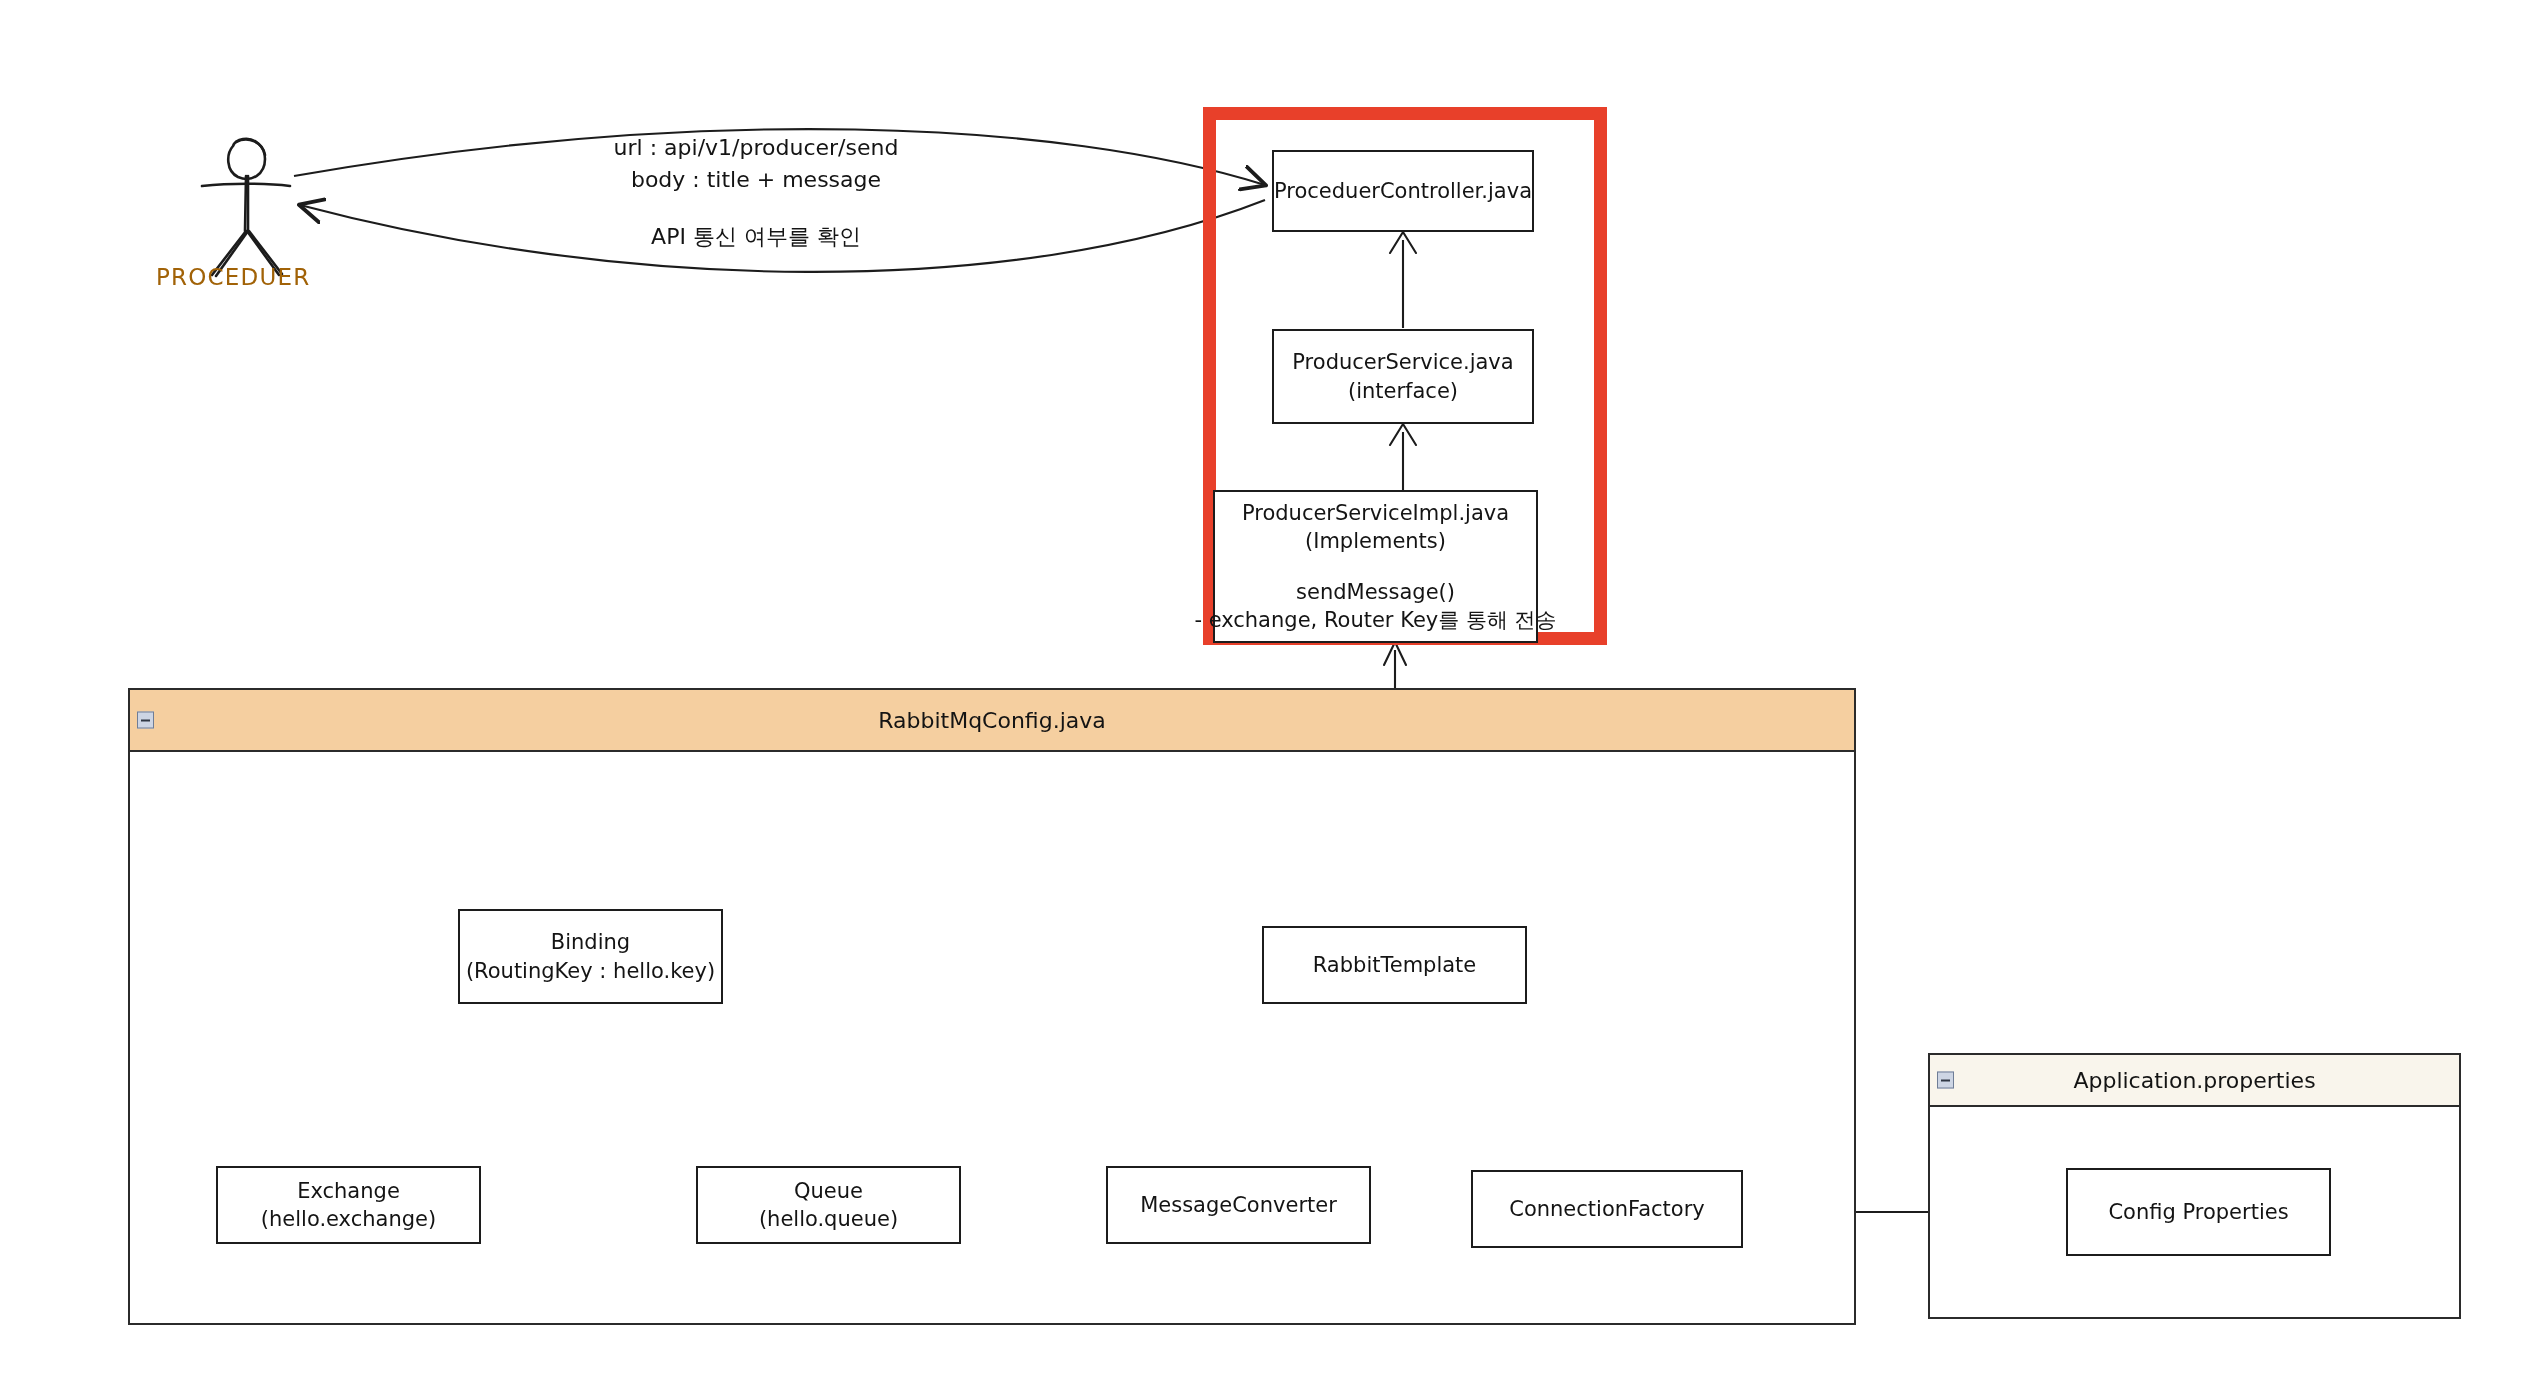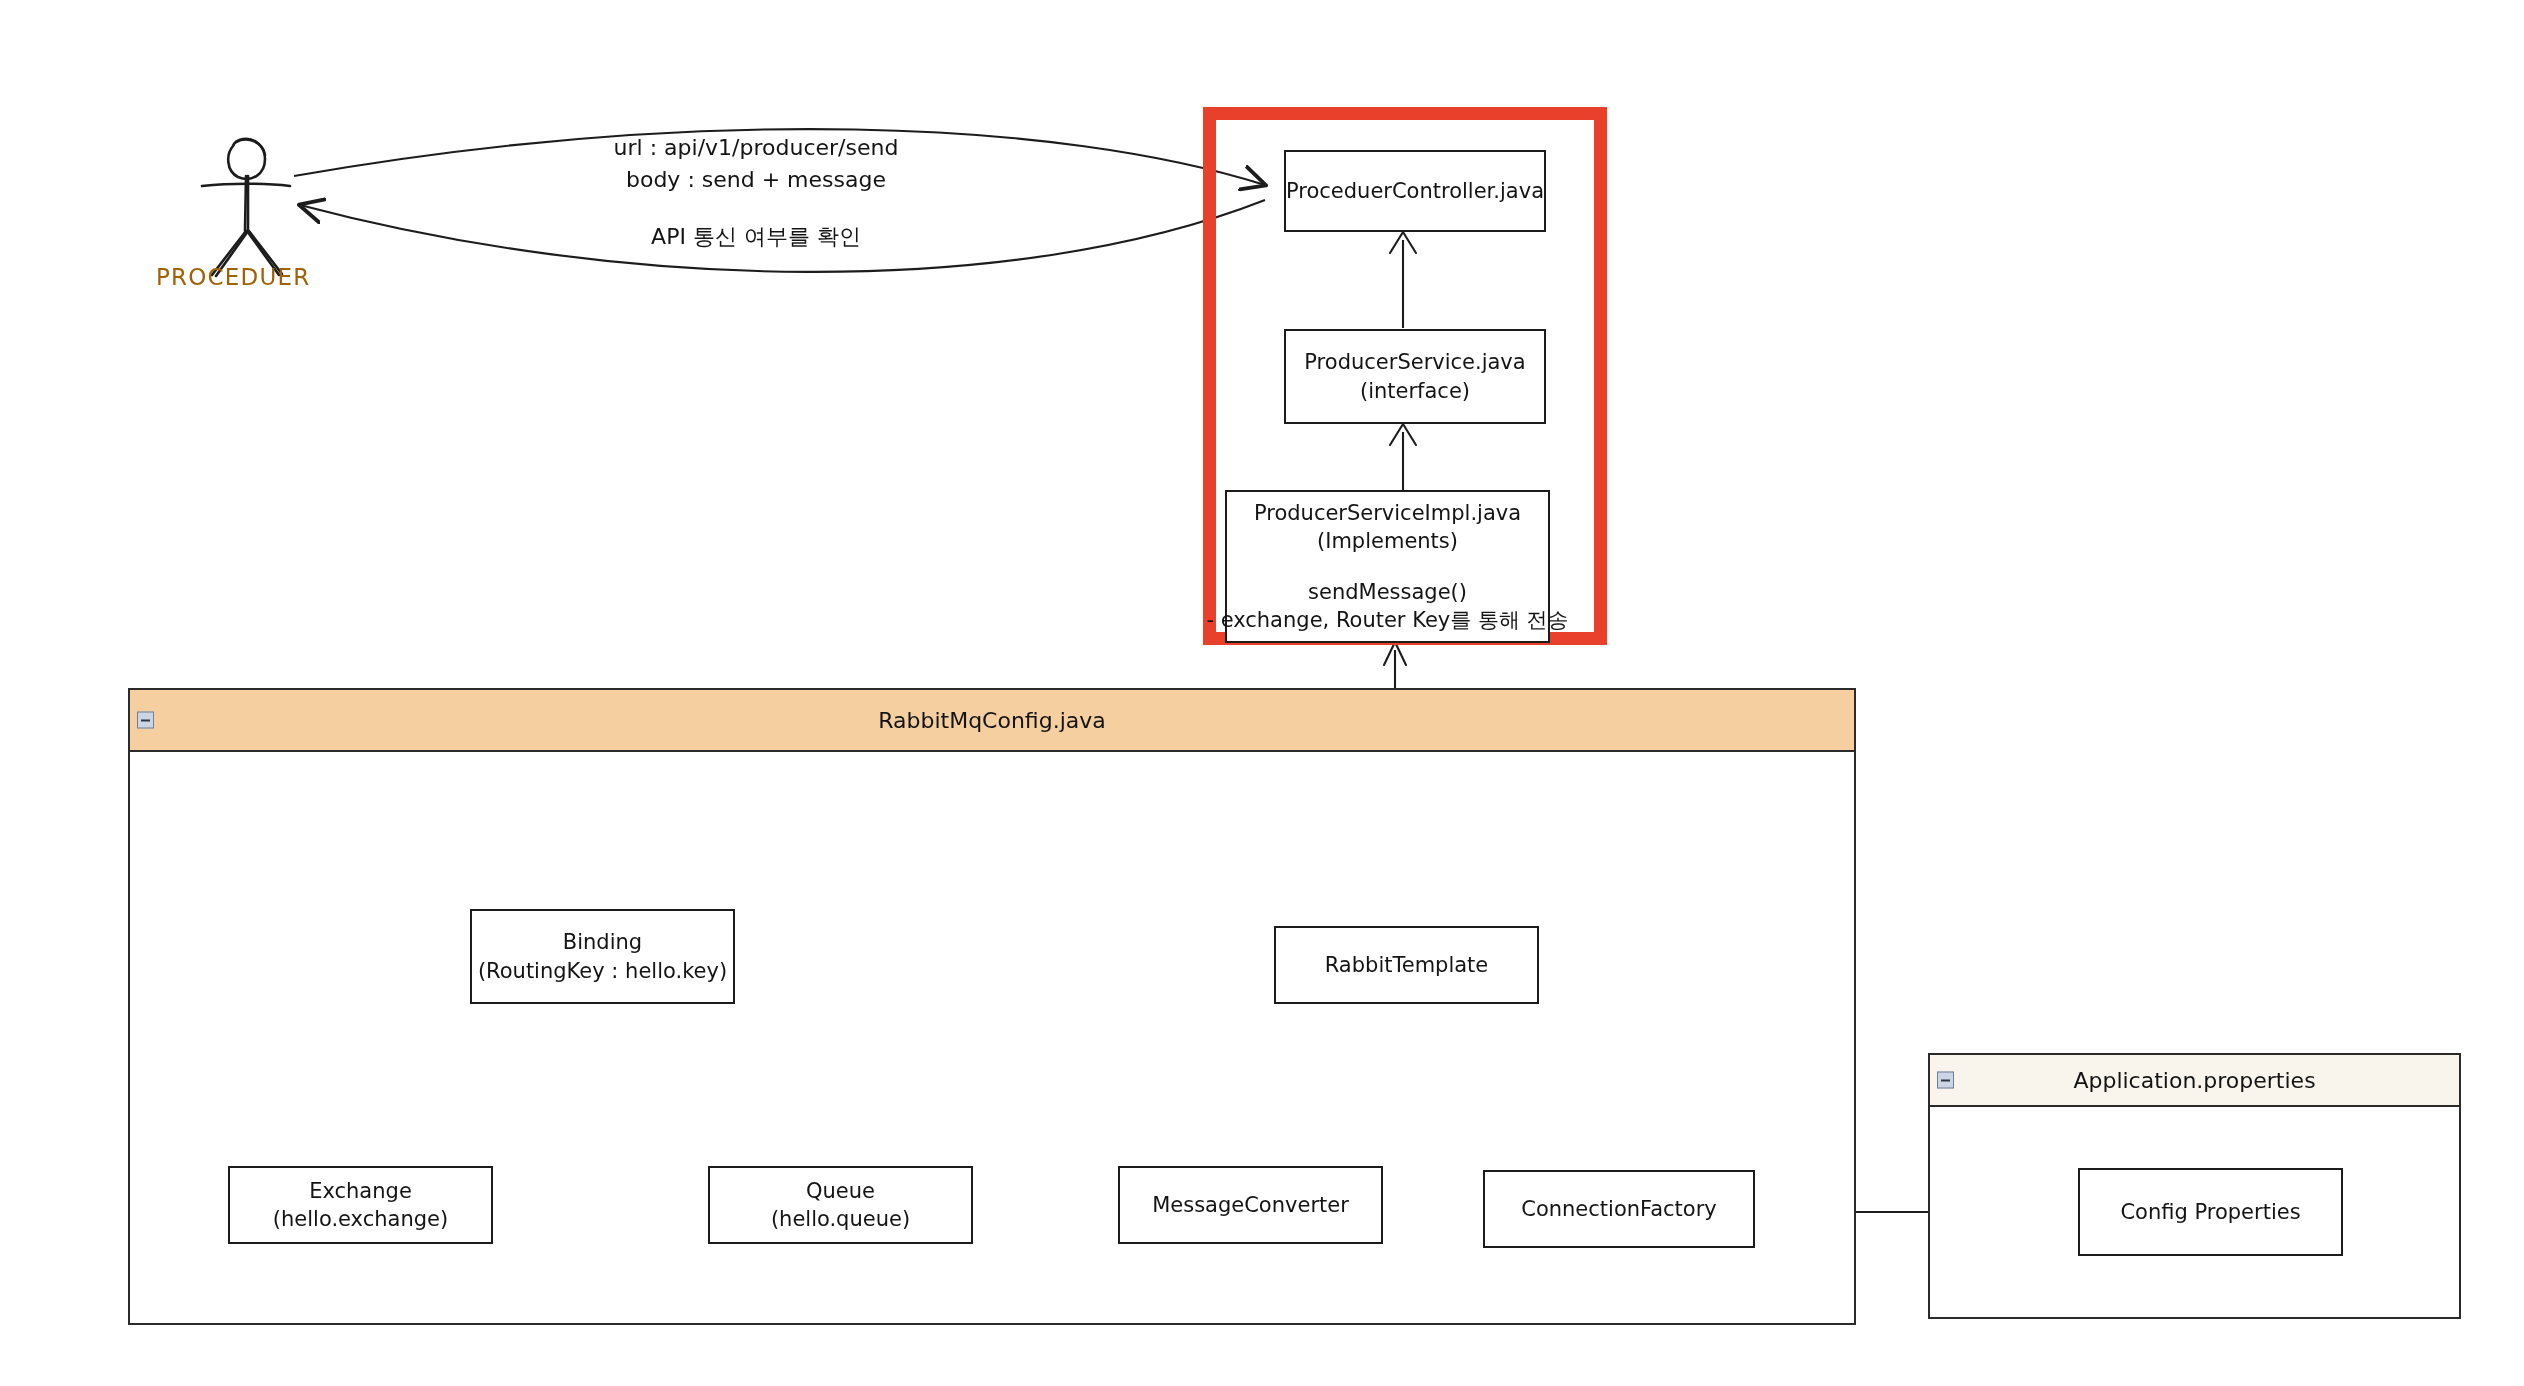--- a/index.html
+++ b/index.html
@@ -33,21 +33,20 @@
     box-sizing: border-box;
     display: flex;
     flex-direction: column;
     align-items: center;
     justify-content: center;
     text-align: left;
     color: #141414;
     font-family: "DejaVu Sans", sans-serif;
     line-height: 1.35;
     z-index: 4;
-    margin-left: 12px;
   }
   .node .ln { display: block; white-space: nowrap; }
   .node .ln.sp { margin-top: 1.05em; }
 
   
   #red-frame {
     position: absolute;
     box-sizing: border-box;
     border: 13px solid #E8402A;
     background: transparent;
@@ -179,21 +178,21 @@
       <path d="M 60 107 L 26 151"></path>
       <path d="M 62 107 L 30 152"></path>
       <path d="M 61 107 L 93 151"></path>
       <path d="M 63 107 L 96 150"></path>
     </g>
   </svg>
   <div id="actor-label" style="left:156px; top:264px; width:180px; font-size:23px; letter-spacing:1.2px;">PROCEDUER</div>
 
   <div class="edge-label" style="left:566px; top:132px; width:380px; font-size:22px;">
     <span class="ln">url : api/v1/producer/send</span>
-    <span class="ln">body : send + message</span>
+    <span class="ln">body : title + message</span>
   </div>
 
   <div class="edge-label" style="left:566px; top:221px; width:380px; font-size:22px;">
     <span class="ln">API 통신 여부를 확인</span>
   </div>
 
   <div id="red-frame" style="left:1203px; top:107px; width:404px; height:538px;"></div>
 
   <div class="node" style="left:1272px; top:150px; width:262px; height:82px; font-size:21px;">
     <span class="ln">ProceduerController.java</span>

